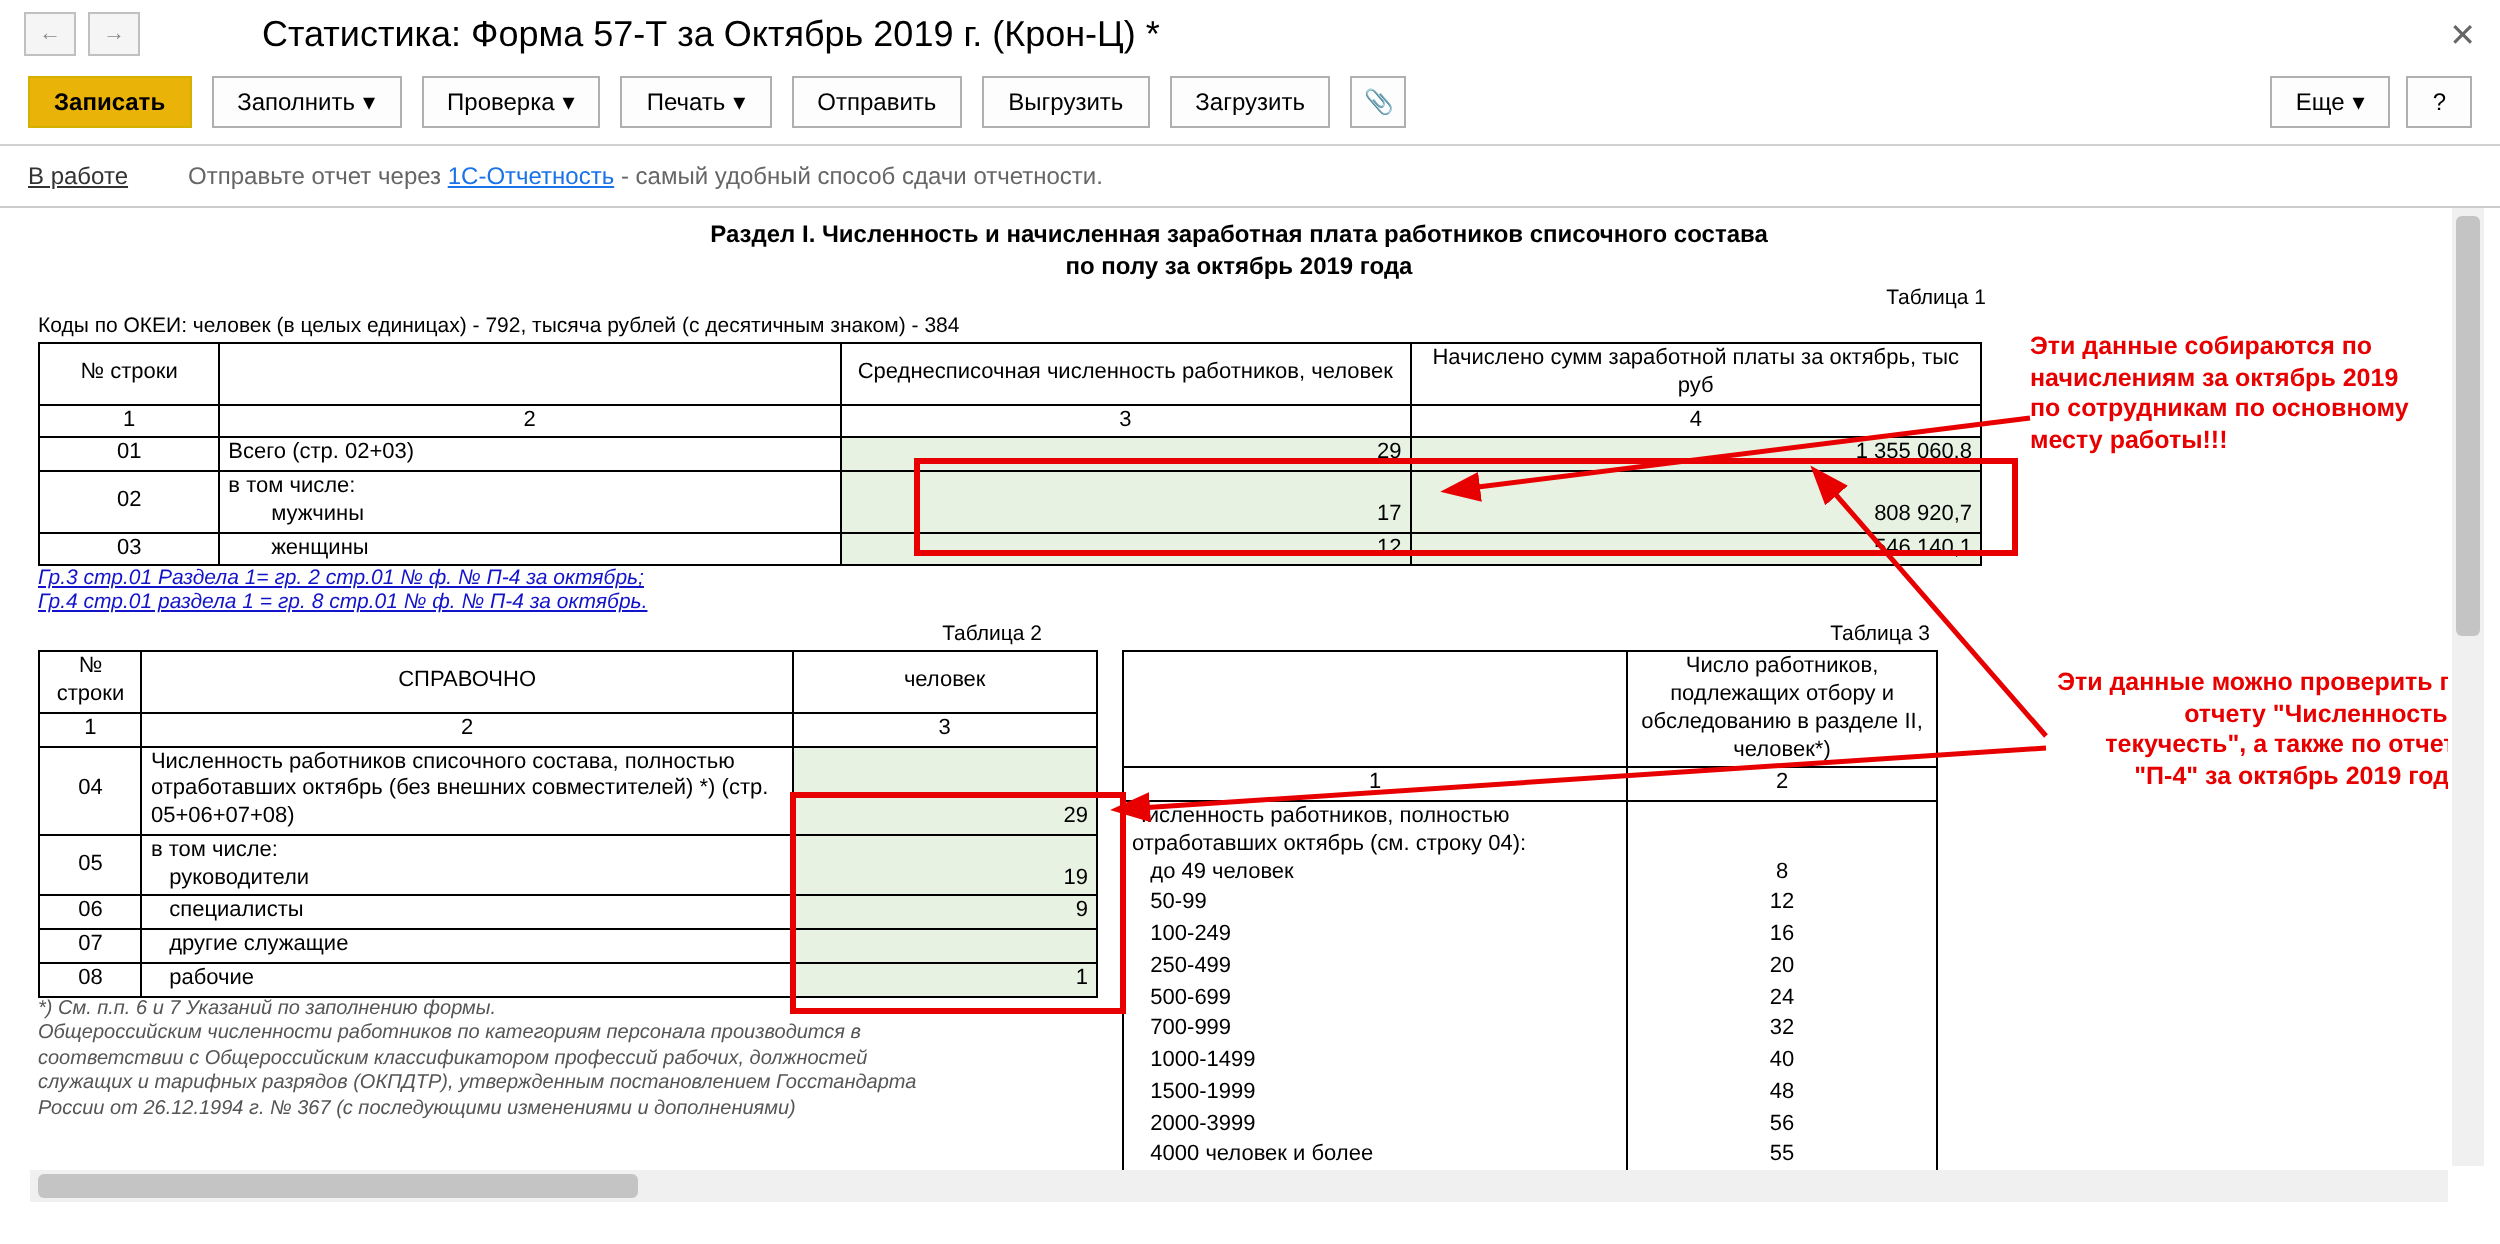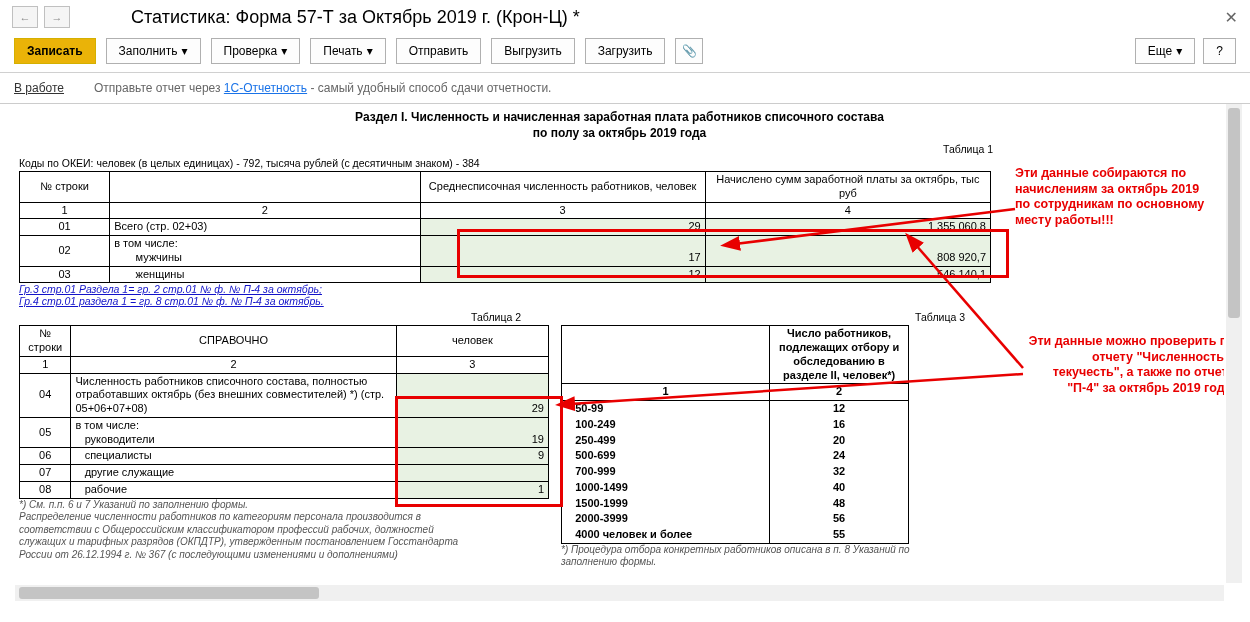--- a/index.html
+++ b/index.html
@@ -369,38 +369,42 @@
             </tr>
             <tr>
               <td class="c">08</td>
               <td>&nbsp;&nbsp;&nbsp;<span>рабочие</span></td>
               <td class="r green-cell">1</td>
             </tr>
           </tbody>
             </table>
           <div class="note-gray">
             <span>*) См. п.п. 6 и 7  Указаний по заполнению формы.</span><br>
-            <span>Распределение численности работников по категориям персонала производится в</span><br>
+            <span>Общероссийским численности работников по категориям персонала производится в</span><br>
             <span>соответствии с Общероссийским классификатором профессий рабочих, должностей</span><br>
             <span>служащих и тарифных разрядов (ОКПДТР), утвержденным постановлением Госстандарта</span><br>
             <span>России    от 26.12.1994 г. № 367 (с последующими изменениями и дополнениями)</span>
           </div>
         </div>
 
         <div class="col-r" style="width:404px;">
           <div class="tbl-label-right">Таблица 3</div>
-          <table class="data" style="width:348px;font-weight:bold;">
+          <table class="data" style="width:408px;">
             <tbody>
                 <tr>
               <td style="width:244px;border-right:1px solid #000;"></td>
               <td class="c" style="width:150px;">Число работников, подлежащих отбору и обследованию в разделе II, человек*)</td>
             </tr>
             <tr>
               <td class="c">1</td>
               <td class="c">2</td>
+            </tr>
+            <tr>
+              <td style="border-bottom:none;"><span>Численность работников, полностью отработавших октябрь (см. строку 04):</span><br>&nbsp;&nbsp;&nbsp;<span>до 49 человек</span></td>
+              <td class="c" style="vertical-align:bottom;border-bottom:none;">8</td>
             </tr>
             <tr>
                   <td style="border-top:none;border-bottom:none;">&nbsp;&nbsp;&nbsp;<span>50-99</span></td>
                   <td class="c" style="border-top:none;border-bottom:none;">12</td>
                 </tr>
             <tr>
                   <td style="border-top:none;border-bottom:none;">&nbsp;&nbsp;&nbsp;<span>100-249</span></td>
                   <td class="c" style="border-top:none;border-bottom:none;">16</td>
                 </tr>
             <tr>

